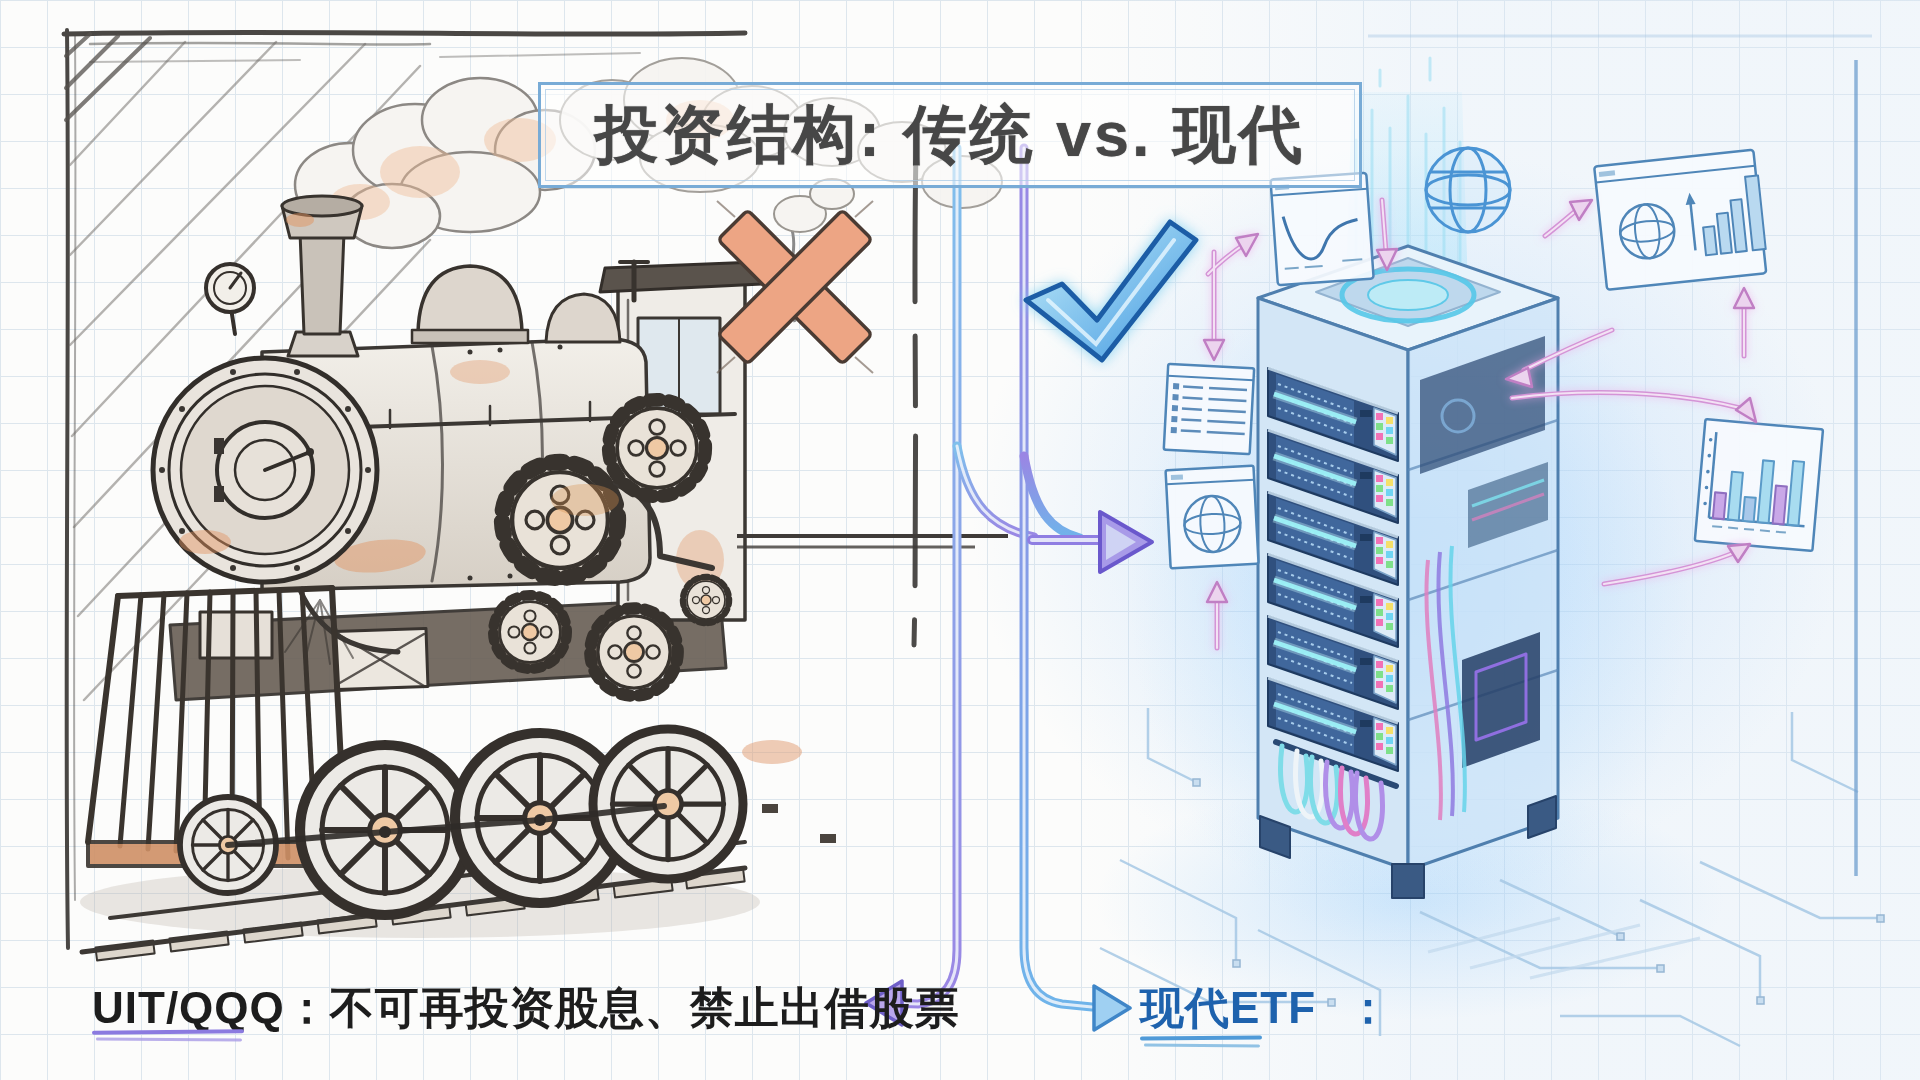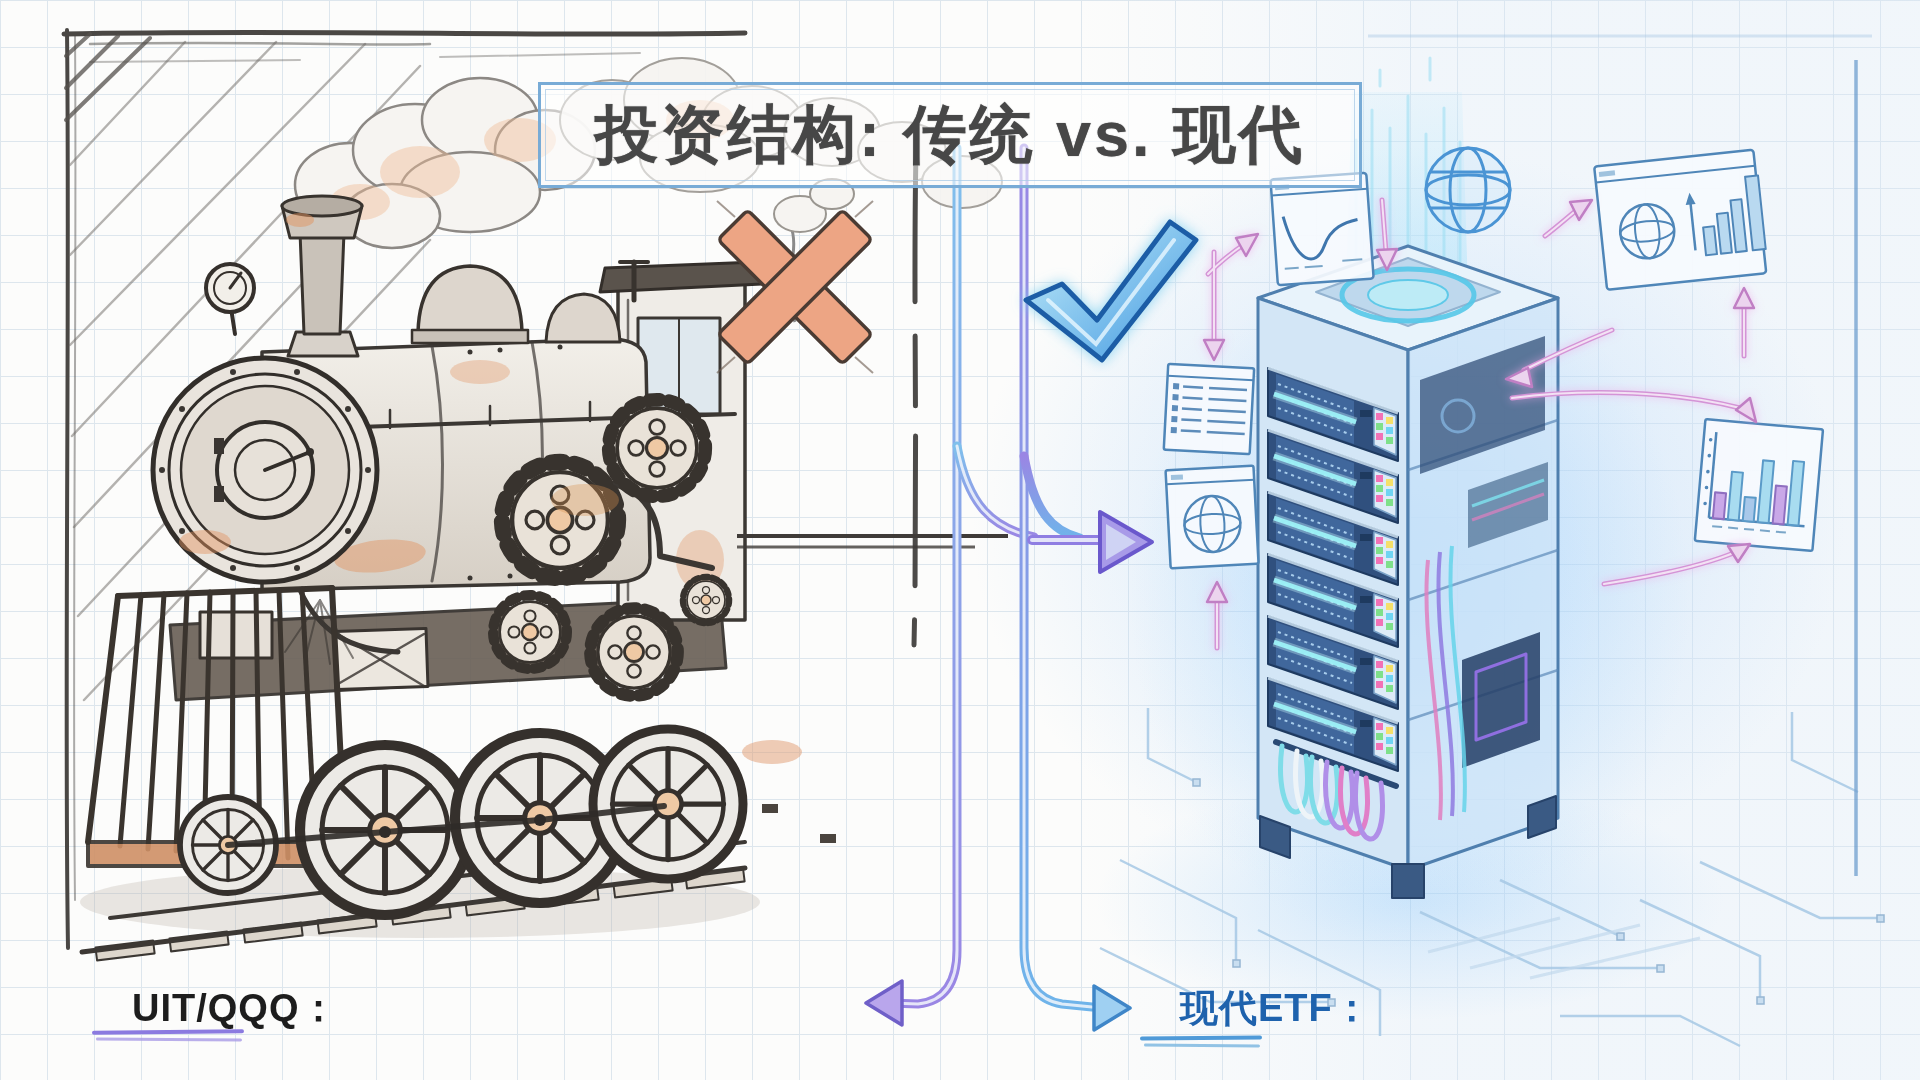--- a/index.html
+++ b/index.html
@@ -18,23 +18,23 @@
       linear-gradient(90deg, transparent 56%, rgba(215,232,250,.30) 74%);}
   .stage{position:absolute;inset:0;}
   svg{position:absolute;inset:0;}
   .title-box{position:absolute;left:538px;top:38px;width:818px;height:100px;
     border:3px solid #78abd6;background:rgba(255,255,255,.55);margin-top:44px;}
   .title-box-inner{position:absolute;inset:4px;border:1px solid #a8c9e6;opacity:.75;}
   .title-text{position:absolute;inset:0;display:flex;align-items:center;justify-content:center;
     font-size:63px;font-weight:700;color:#474747;letter-spacing:3px;
     text-shadow:0 0 1px #6b6b6b;white-space:nowrap;}
   .caption{position:absolute;top:978px;height:60px;display:flex;align-items:center;
-    font-size:38px;font-weight:700;color:#1d1d1d;white-space:nowrap;letter-spacing:1px;margin-left:40px;}
+    font-size:44px;font-weight:700;color:#1d1d1d;white-space:nowrap;letter-spacing:1px;}
   .caption-left{left:92px;}
-  .caption-right{left:1140px;}
+  .caption-right{left:1140px;gap:30px;}
   .etf-name{color:#1e62ad;}
   .etf-sep{color:#1e62ad;}
   .uline{position:absolute;border-radius:2px;}
   .u1{left:92px;top:1030px;width:152px;height:4px;background:#8b7ae0;transform:rotate(-.6deg);}
   .u2{left:96px;top:1038px;width:146px;height:3px;background:#a79ae6;opacity:.8;transform:rotate(.4deg);}
   .u3{left:1140px;top:1036px;width:122px;height:4px;background:#4f9ad8;transform:rotate(-.5deg);}
   .u4{left:1144px;top:1044px;width:116px;height:3px;background:#7fb8e0;opacity:.85;transform:rotate(.4deg);}
 </style>
 </head>
 <body>
@@ -588,20 +588,21 @@
   </svg>
 
   <div class="title-box">
     <div class="title-box-inner"></div>
     <div class="title-text">投资结构: 传统 vs. 现代</div>
   </div>
 
   <div class="caption caption-left">
     <span>UIT/QQQ</span>
       <span>：</span>
+      <span>不可再投资股息、禁止出借股票</span>
   </div>
   <div class="uline u1"></div>
   <div class="uline u2"></div>
 
   <div class="caption caption-right">
     <span class="etf-name">现代ETF</span>
       <span class="etf-sep">：</span>
   </div>
   <div class="uline u3"></div>
   <div class="uline u4"></div>

